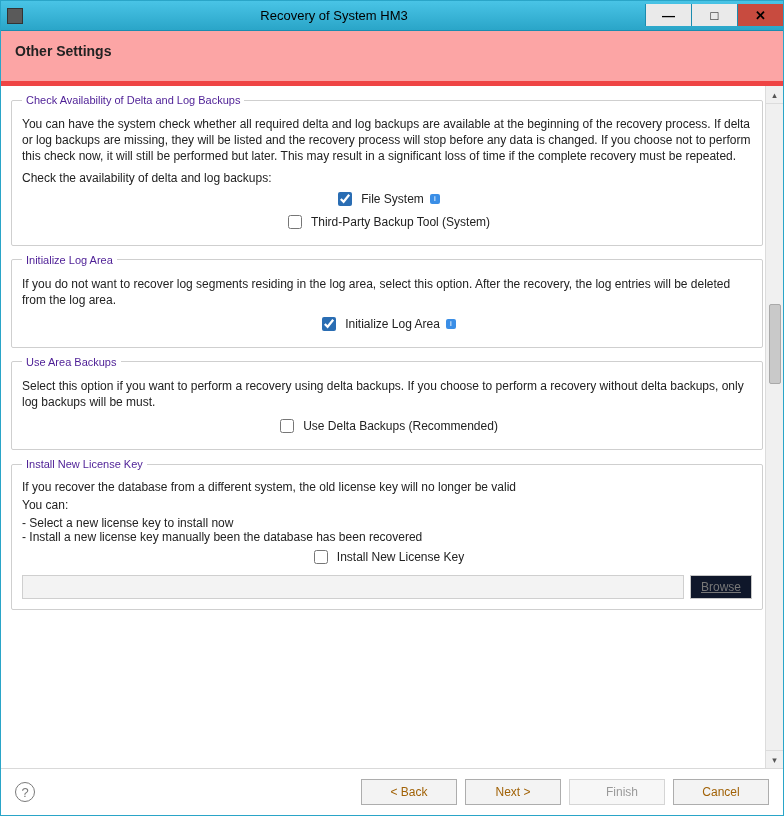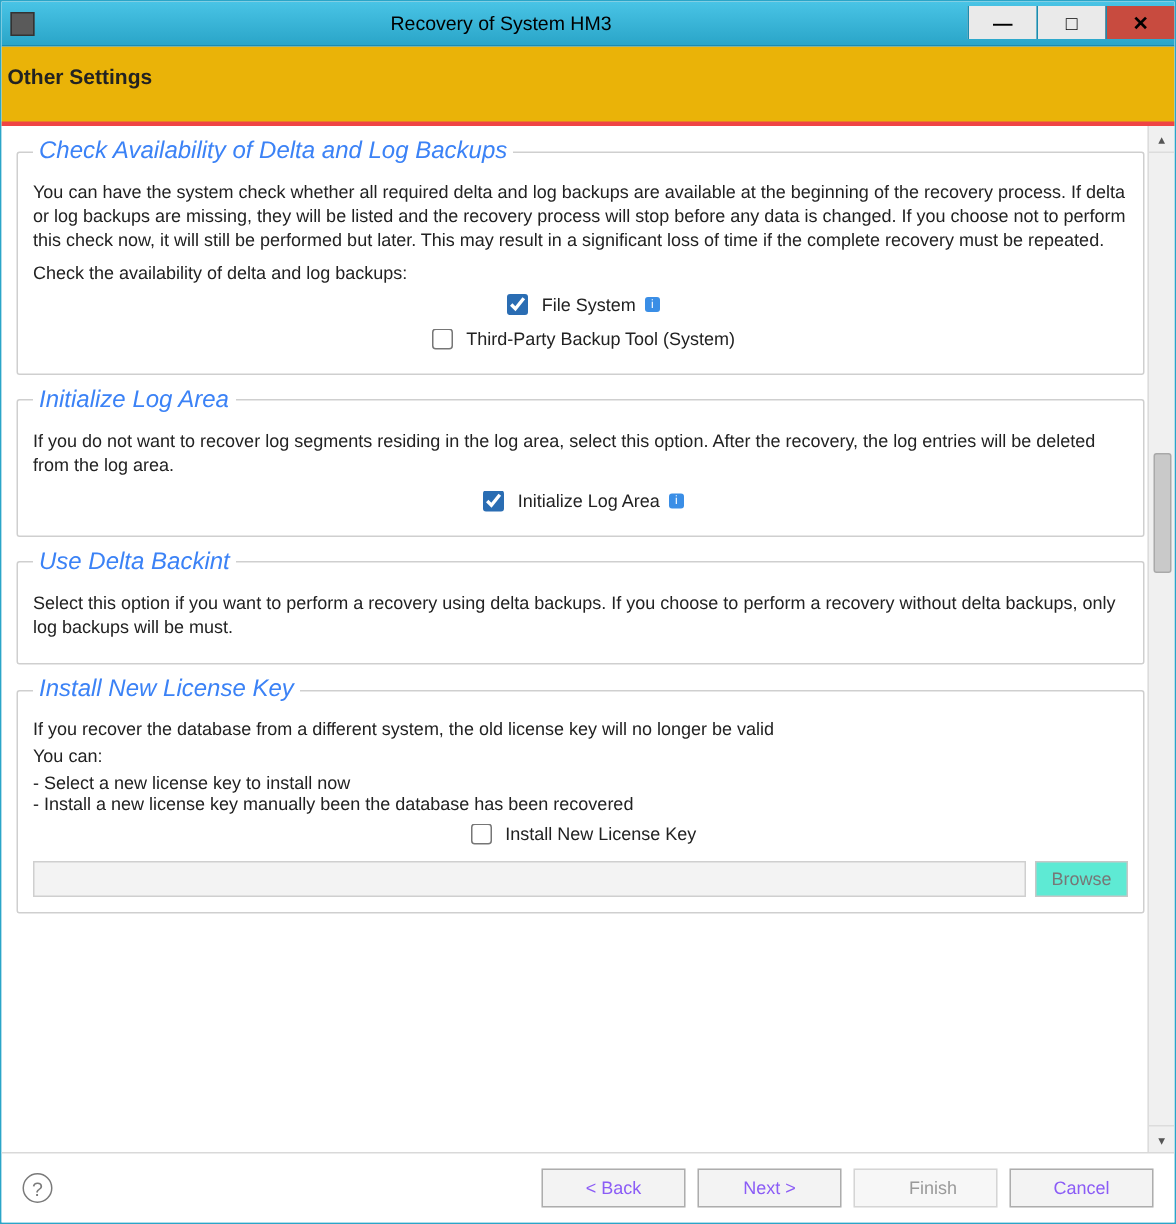--- a/index.html
+++ b/index.html
@@ -51,23 +51,23 @@
     align-items: center;
     justify-content: center;
     font-size: 13px;
     font-weight: bold;
     color: #000;
     background: #eaeaea;
     margin-top: -1px;
   }
   .win-close { background: #c84b3f; color: #000; }
   .header-bar {
-    background: #eab308;
-    padding: 12px 18px 22px 4px;
-    border-bottom: 3px solid #ef4444;
+    background: #fca5a5;
+    padding: 12px 18px 22px 14px;
+    border-bottom: 5px solid #ef4444;
   }
   .header-bar h1 {
     margin: 0;
     font-size: 14px;
     font-weight: bold;
   }
   .body-area {
     flex: 1;
     display: flex;
     background: #fff;
@@ -106,23 +106,22 @@
     border-radius: 2px;
   }
   fieldset.group {
     border: 1px solid #cfcfcf;
     border-radius: 2px;
     margin: 0 0 8px 0;
     padding: 6px 10px 10px 10px;
   }
   fieldset.group > legend {
     padding: 0 4px;
-    font-size: 16px;
-    color: #3b82f6;
-    font-style: italic;
+    font-size: 11px;
+    color: #4c1d95;
   }
   .desc { margin: 4px 0 6px 0; line-height: 1.35; }
   .sub { margin: 4px 0 4px 0; }
   label.check {
     display: flex;
     align-items: center;
     gap: 6px;
     margin: 3px 0;
   }
   input[type=checkbox] {
@@ -154,24 +153,25 @@
     padding: 0 6px;
     font-family: inherit;
     font-size: 12px;
     color: #555;
   }
   .text-input[disabled] { color: #888; }
   .browse-btn {
     height: 24px;
     padding: 0 10px;
     border: 1px solid #c7c7c7;
-    background: #5eead4;
+    background: #0f172a;
     color: #777;
     font-family: inherit;
     font-size: 12px;
+    text-decoration: underline;
   }
   .footer {
     border-top: 1px solid #d9d9d9;
     padding: 10px 14px;
     display: flex;
     align-items: center;
     background: #fff;
   }
   .help-icon {
     width: 20px; height: 20px;
@@ -185,21 +185,21 @@
   }
   .footer-spacer { flex: 1; }
   .nav-btn {
     width: 96px;
     height: 26px;
     margin-left: 8px;
     border: 1px solid #adadad;
     background: #f3f3f3;
     font-family: inherit;
     font-size: 12px;
-    color: #8b5cf6;
+    color: #a16207;
   }
   .nav-btn:disabled {
     color: #9a9a9a;
     background: #f7f7f7;
     border-color: #d5d5d5;
     padding-left: 16px;
   }
   .indent { margin-left: 2px; justify-content: center; }
   ul.plain { list-style: none; padding: 0; margin: 2px 0; }
   ul.plain li::before { content: "- "; }
@@ -251,22 +251,26 @@
         <legend>Initialize Log Area</legend>
         <div class="desc">If you do not want to recover log segments residing in the log area, select this option. After the recovery, the log entries will be deleted from the log area.</div>
         <label class="check indent">
           <input type="checkbox" checked="" style="">
           <span>Initialize Log Area</span>
           <span class="info-icon">i</span>
         </label>
       </fieldset>
 
       <fieldset class="group">
-        <legend>Use Delta Backint</legend>
+        <legend>Use Area Backups</legend>
         <div class="desc">Select this option if you want to perform a recovery using delta backups. If you choose to perform a recovery without delta backups, only log backups will be must.</div>
+        <label class="check indent">
+          <input type="checkbox" style="">
+          <span>Use Delta Backups (Recommended)</span>
+        </label>
       </fieldset>
 
       <fieldset class="group">
         <legend>Install New License Key</legend>
         <div class="sub">If you recover the database from a different system, the old license key will no longer be valid</div>
         <div class="sub">You can:</div>
         <ul class="plain">
           <li>Select a new license key to install now</li>
           <li>Install a new license key manually been the database has been recovered</li>
         </ul>

